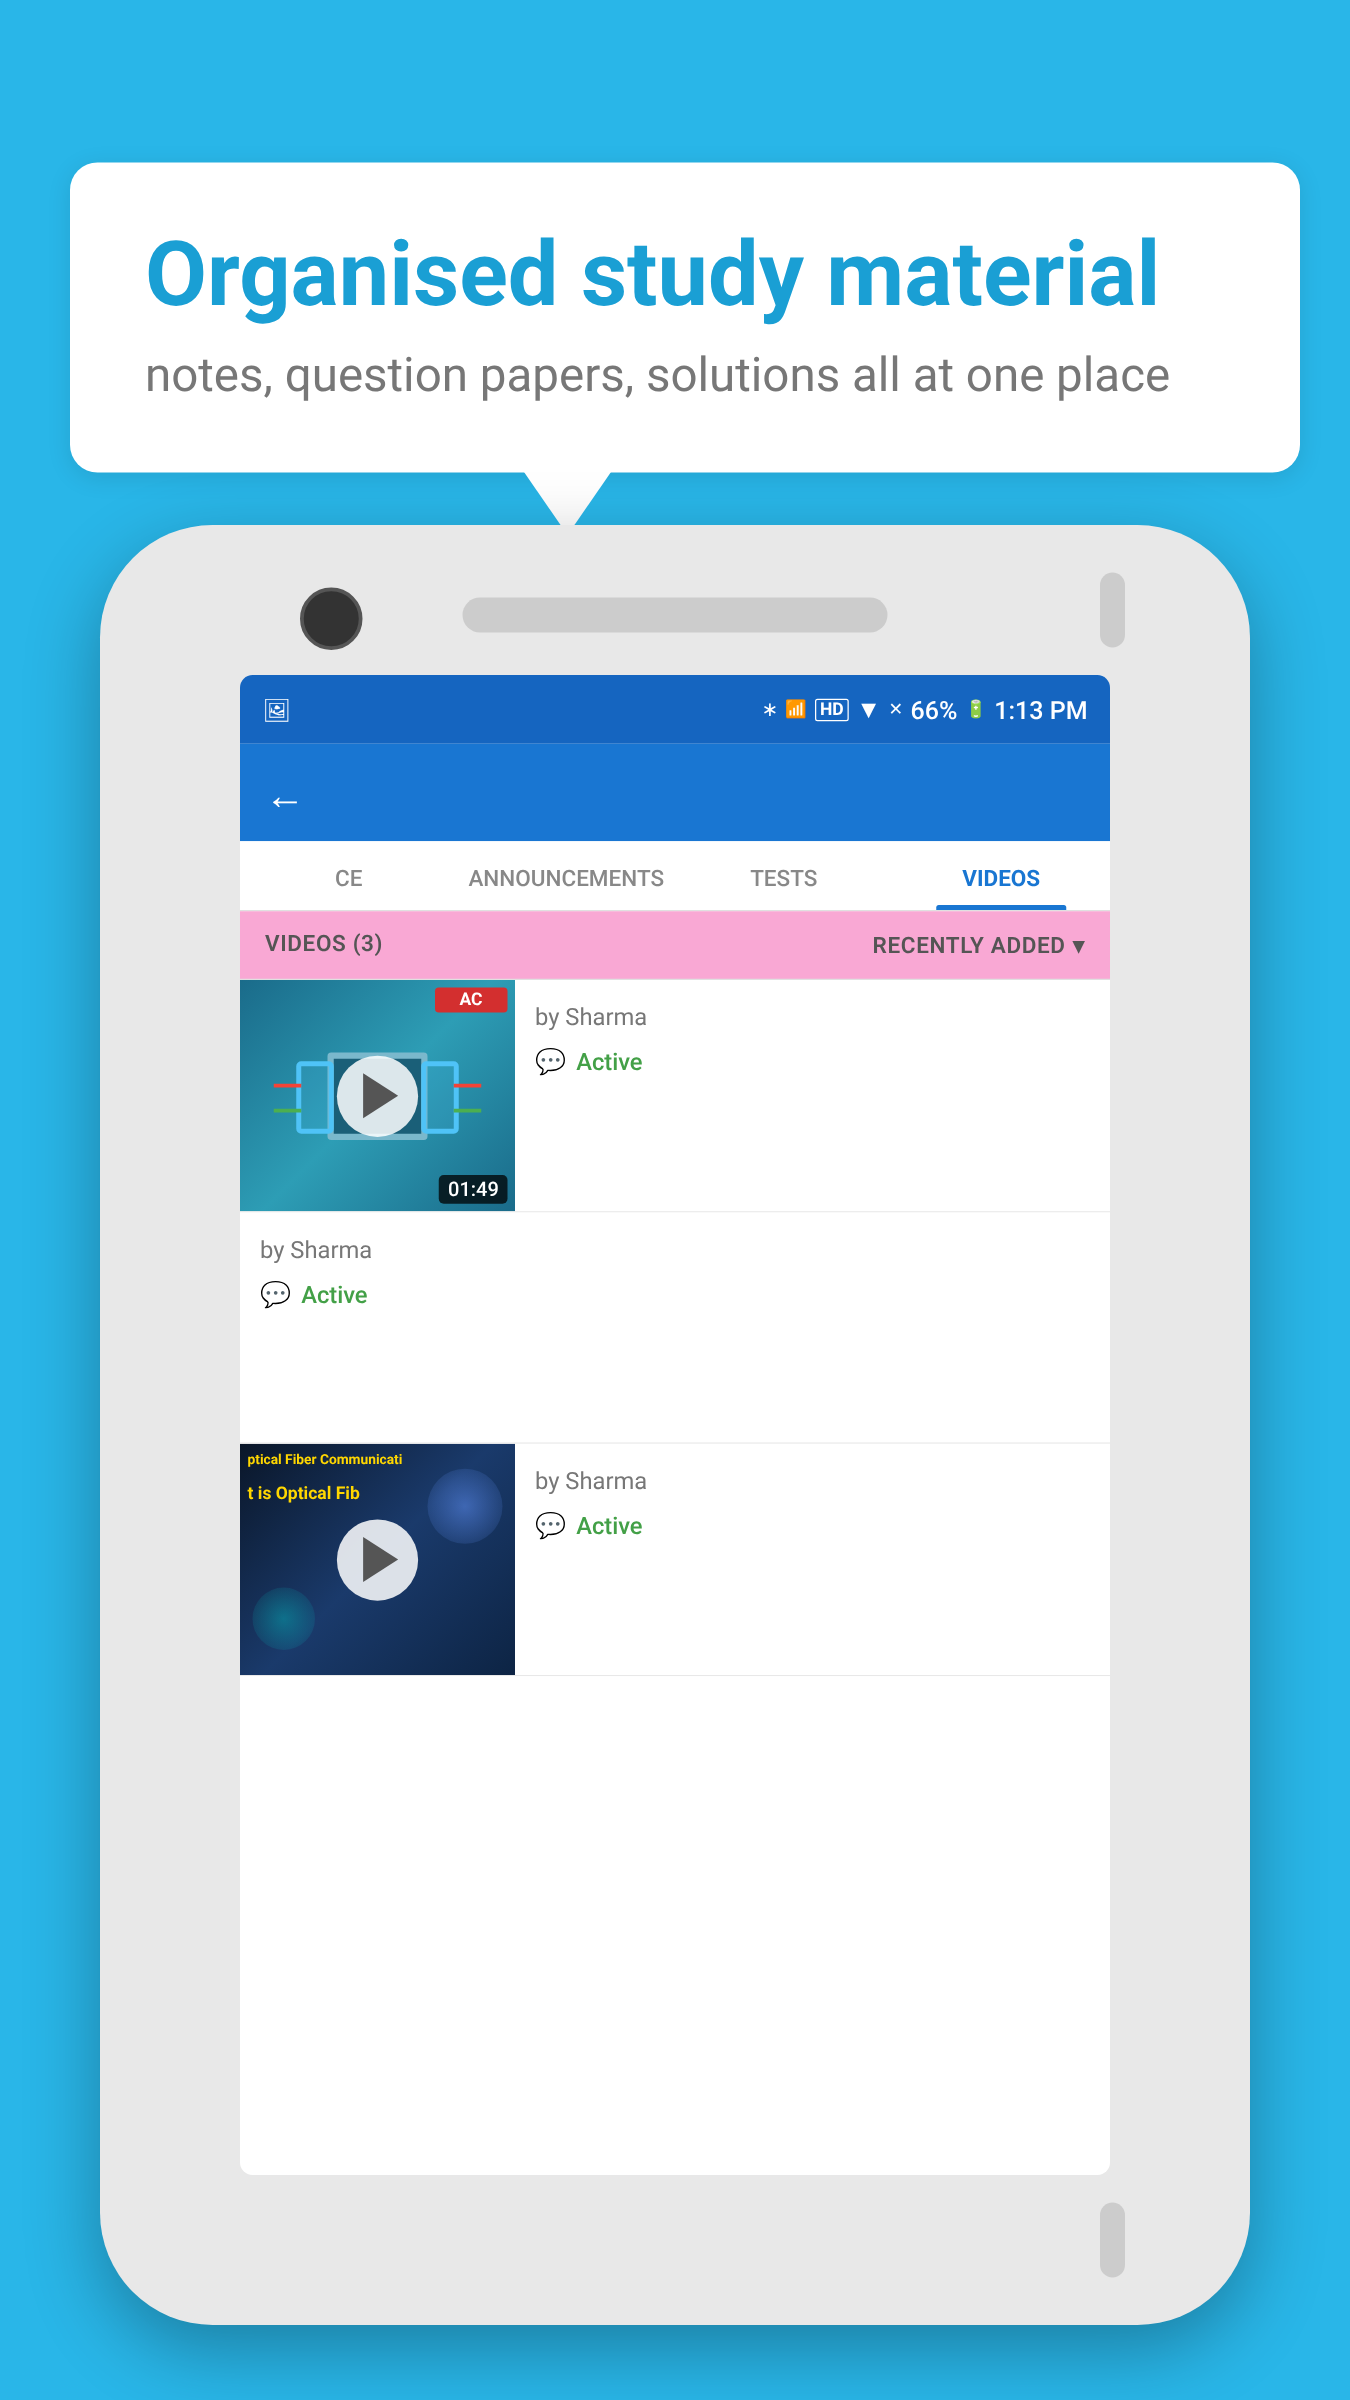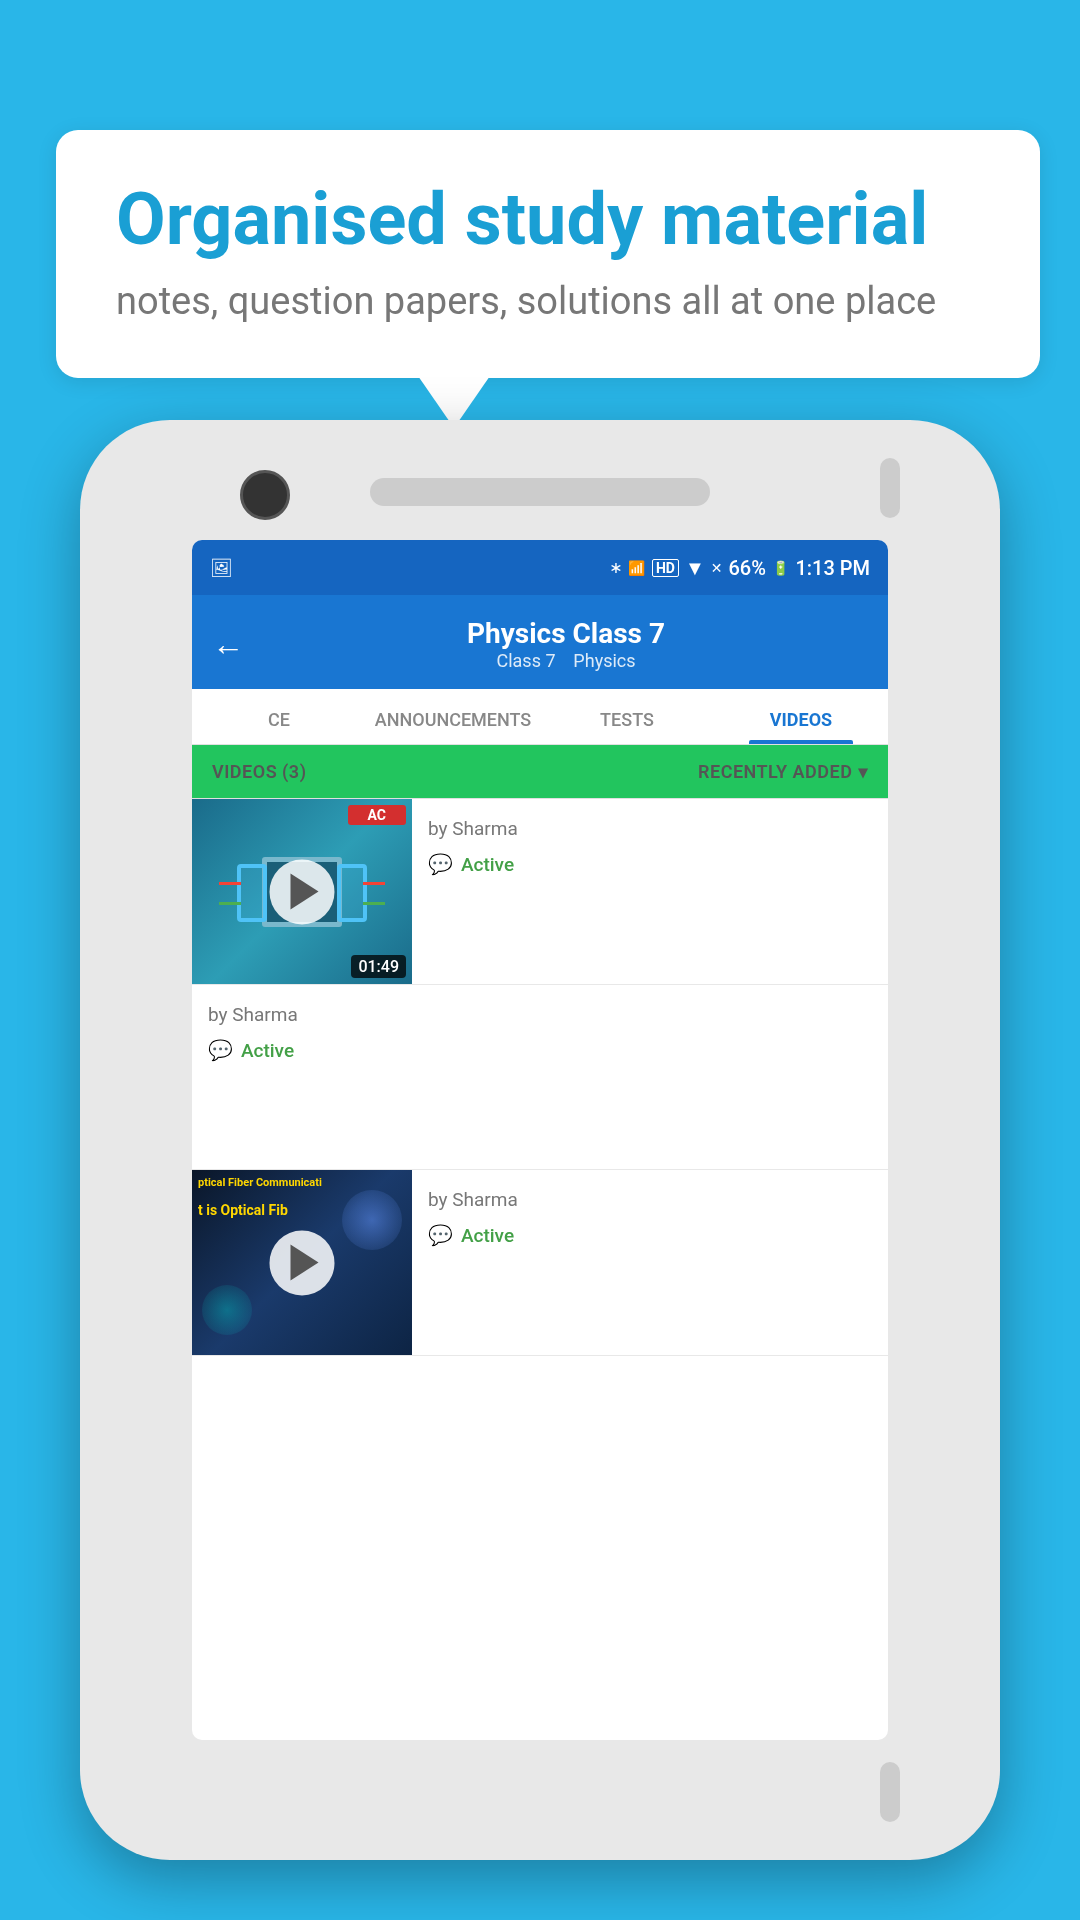--- a/index.html
+++ b/index.html
@@ -192,21 +192,21 @@
       bottom: 0;
       left: 20%;
       right: 20%;
       height: 4px;
       background: #1976d2;
       border-radius: 2px 2px 0 0;
     }
 
     
     .filter-bar {
-      background: #22c55e;
+      background: #f9a8d4;
       display: flex;
       align-items: flex-start;
       justify-content: space-between;
       padding: 16px 20px;
       border-bottom: 1px solid #e0e0e0;
     }
     .filter-count {
       font-size: 18px;
       font-weight: 600;
       color: #555;
@@ -396,28 +396,20 @@
         <span>▼</span>
         <span style="font-size:14px;">✕</span>
         <span>66%</span>
         <span style="font-size:14px;">🔋</span>
         <span>1:13 PM</span>
       </div>
     </div>
 
     <div class="app-bar">
       <span class="app-bar-back">←</span>
-      <div class="app-bar-title-block">
-        <div class="app-bar-title">Physics Class 7</div>
-        <div class="app-bar-subtitle">
-          <span>Class 7</span>
-          &nbsp;&nbsp;
-          <span>Physics</span>
-        </div>
-      </div>
     </div>
 
     <div class="tabs">
       <div class="tab">
         <span>CE</span>
       </div>
       <div class="tab">
         <span>ANNOUNCEMENTS</span>
       </div>
       <div class="tab">

